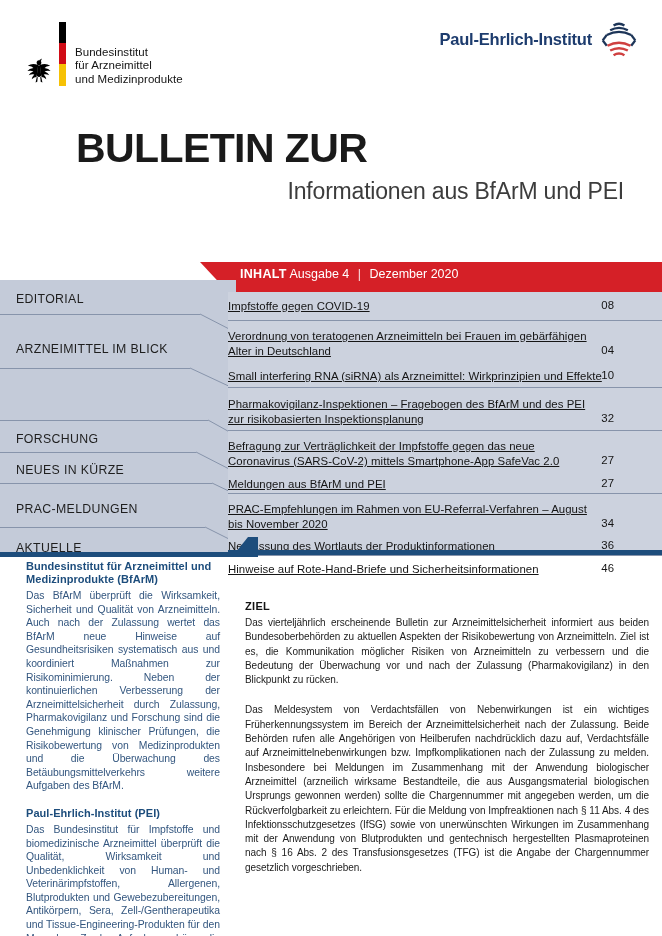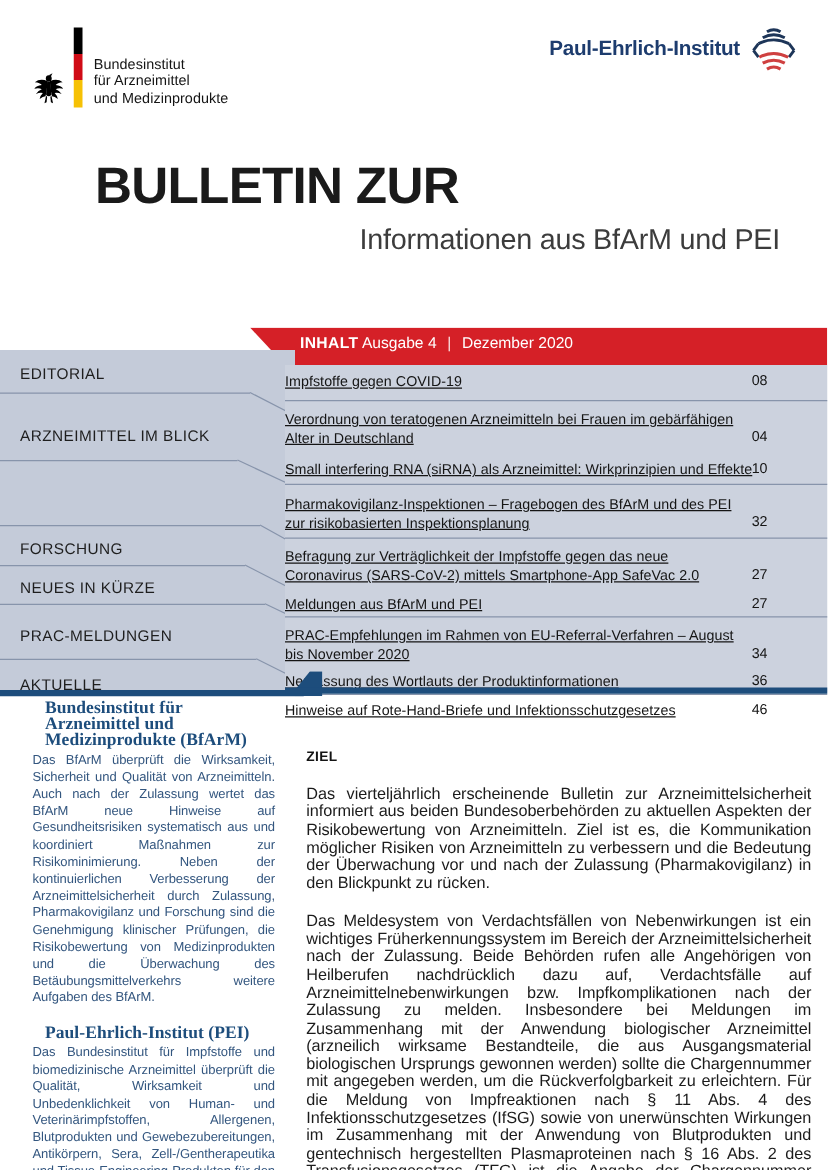--- a/index.html
+++ b/index.html
@@ -112,35 +112,35 @@
   }
 
   
   .cols { position:absolute; left:0; top:560px; width:662px; height:376px; }
 
   .col-left {
     position:absolute; left:26px; top:0; width:194px;
     color:#2a4b74;
   }
   .col-left h3 {
-    margin:0 0 3px 10px; font-size:14px; font-weight:bold; line-height:13px;
-    color:#1d4d7c; letter-spacing:0.05px;font-family:Liberation Serif, serif;
+    margin:0 0 3px 0; font-size:11px; font-weight:bold; line-height:13px;
+    color:#1d4d7c; letter-spacing:0.05px;
   }
   .col-left p {
     margin:0 0 14px 0; font-size:10.4px; line-height:13.6px;
     color:#33567f; text-align:justify; letter-spacing:-0.05px;
   }
 
   .col-right { position:absolute; left:245px; top:40px; width:404px; }
   .col-right h3 {
     margin:0 0 1px 0; font-size:11px; font-weight:bold; letter-spacing:0.3px;
     color:#141414;
   }
   .col-right p {
-    margin:16px 0 16px 0; font-size:13px; line-height:14.3px;
+    margin:4px 0 16px 0; font-size:10px; line-height:14.3px;
     color:#1b1b1b; text-align:justify; letter-spacing:-0.05px;
   }
 </style>
 </head>
 <body>
 
 <div class="header">
 
   <div class="bfarm-logo">
     <svg class="eagle" viewBox="0 0 60 70">
@@ -270,21 +270,21 @@
       <div class="toc-page" style="top:24px">34</div>
     </div>
 
     <div class="toc-row" style="top:240px">
       <div class="toc-title" style="top:7px">Neufassung des Wortlauts der Produktinformationen</div>
       <div class="toc-page" style="top:7px">36</div>
     </div>
     <div class="toc-sep" style="top:263px"></div>
 
     <div class="toc-row" style="top:263px">
-      <div class="toc-title" style="top:7px">Hinweise auf Rote-Hand-Briefe und Infektionsschutzgesetzes</div>
+      <div class="toc-title" style="top:7px">Hinweise auf Rote-Hand-Briefe und Sicherheitsinformationen</div>
       <div class="toc-page" style="top:7px">46</div>
     </div>
   </div>
 
   <div class="sb-underline"></div>
   <div class="sb-underline-tip"></div>
   <div class="toc-bottom-rule"></div>
 </div>
 
 <div class="cols">

